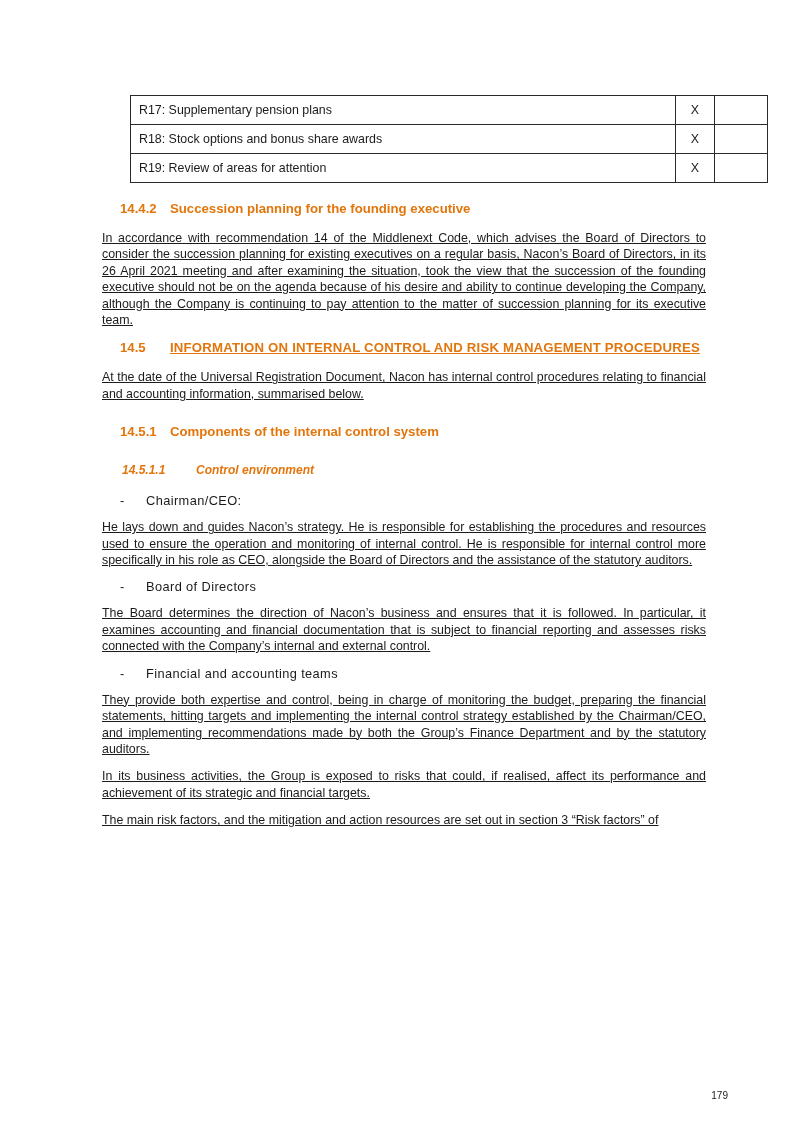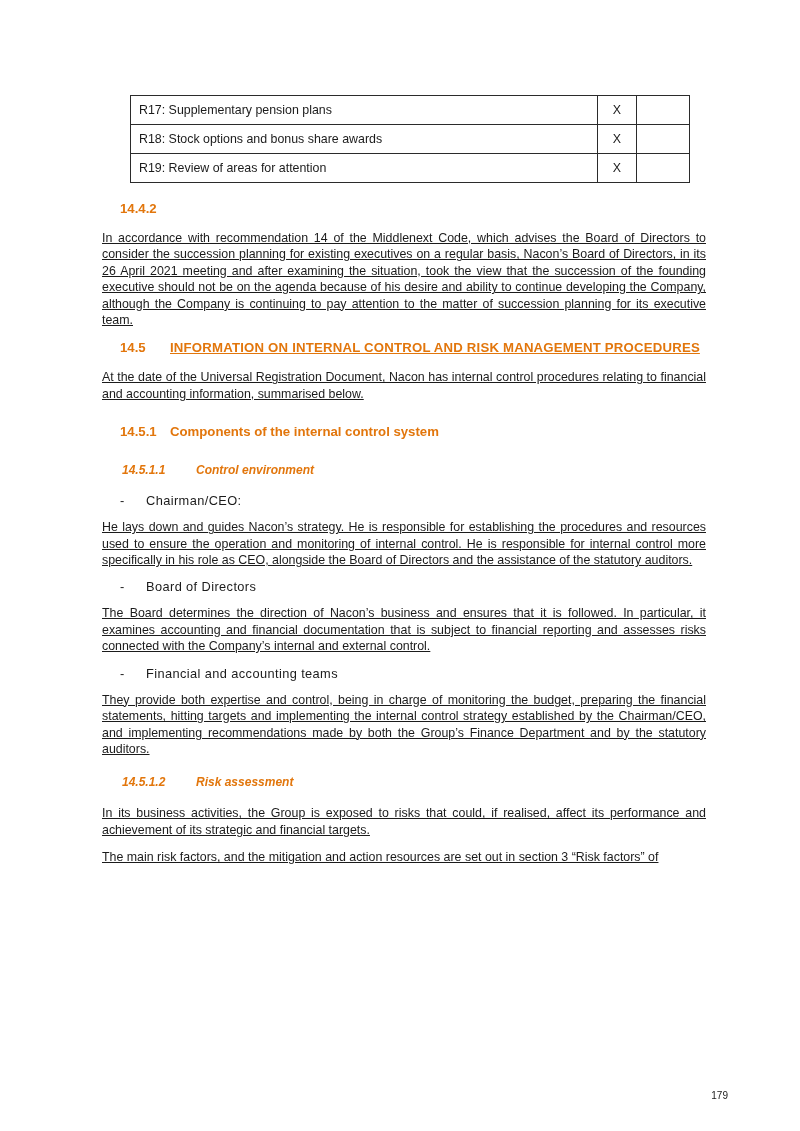--- a/index.html
+++ b/index.html
@@ -4,21 +4,21 @@
 <style>
   html,body { margin:0; padding:0; background:#ffffff; }
   :root { --accent:#e2760c; --text:#1b1b1b; --border:#2b2b2b; }
   .page {
     position:relative; width:800px; height:1131px; background:#fff;
     font-family:"Liberation Sans", sans-serif; color:var(--text);
     overflow:hidden; margin:0 auto;
   }
   .content { position:absolute; left:102px; top:95px; width:604px; }
 
-  table.matrix { border-collapse:collapse; margin:0 0 14px 28px; width:560px; }
+  table.matrix { border-collapse:collapse; margin:0 0 14px 28px; width:638px; }
   table.matrix td {
     border:1px solid var(--border); font-size:12.4px; padding:6px 8px;
     height:16px; color:var(--text);
   }
   table.matrix td.mark { width:22px; text-align:center; }
   table.matrix td.extra { width:36px; }
 
   .footnote { font-size:12px; margin:14px 0 0 0; color:var(--text); }
   .footnote .marker { margin-right:10px; }
 
@@ -60,20 +60,21 @@
           <td>R19: Review of areas for attention</td>
           <td class="mark">X</td>
           <td class="extra"></td>
         </tr>
       </tbody>
     </table>
 
 
     <div class="h2 hrow">
       <span class="num">14.4.2</span>
+      <span class="title">Succession planning for the founding executive</span>
     </div>
     <p class="body">In accordance with recommendation 14 of the Middlenext Code, which advises the Board of Directors to consider the succession planning for existing executives on a regular basis, Nacon’s Board of Directors, in its 26 April 2021 meeting and after examining the situation, took the view that the succession of the founding executive should not be on the agenda because of his desire and ability to continue developing the Company, although the Company is continuing to pay attention to the matter of succession planning for its executive team.</p>
 
     <div class="h2 hrow underlined" style="margin-top:12px;">
       <span class="num">14.5</span>
       <span class="title">INFORMATION ON INTERNAL CONTROL AND RISK MANAGEMENT PROCEDURES</span>
     </div>
     <p class="body">At the date of the Universal Registration Document, Nacon has internal control procedures relating to financial and accounting information, summarised below.</p>
 
     <div class="h2 hrow" style="margin-top:22px; margin-bottom:22px;">
@@ -97,23 +98,19 @@
       <span>Board of Directors</span>
     </div>
     <p class="body">The Board determines the direction of Nacon’s business and ensures that it is followed. In particular, it examines accounting and financial documentation that is subject to financial reporting and assesses risks connected with the Company’s internal and external control.</p>
 
     <div class="bullet">
       <span class="dash">-</span>
       <span>Financial and accounting teams</span>
     </div>
     <p class="body">They provide both expertise and control, being in charge of monitoring the budget, preparing the financial statements, hitting targets and implementing the internal control strategy established by the Chairman/CEO, and implementing recommendations made by both the Group’s Finance Department and by the statutory auditors.</p>
 
-    <div class="h4 hrow" style="margin-top:18px;">
-      <span class="num">14.5.1.2</span>
-      <span class="title">Risk assessment</span>
-    </div>
     <p class="body">In its business activities, the Group is exposed to risks that could, if realised, affect its performance and achievement of its strategic and financial targets.</p>
     <p class="body">The main risk factors, and the mitigation and action resources are set out in section 3 “Risk factors” of</p>
 
   </div>
 
   <div class="pagenum">179</div>
 </div>
 
 </body></html>

